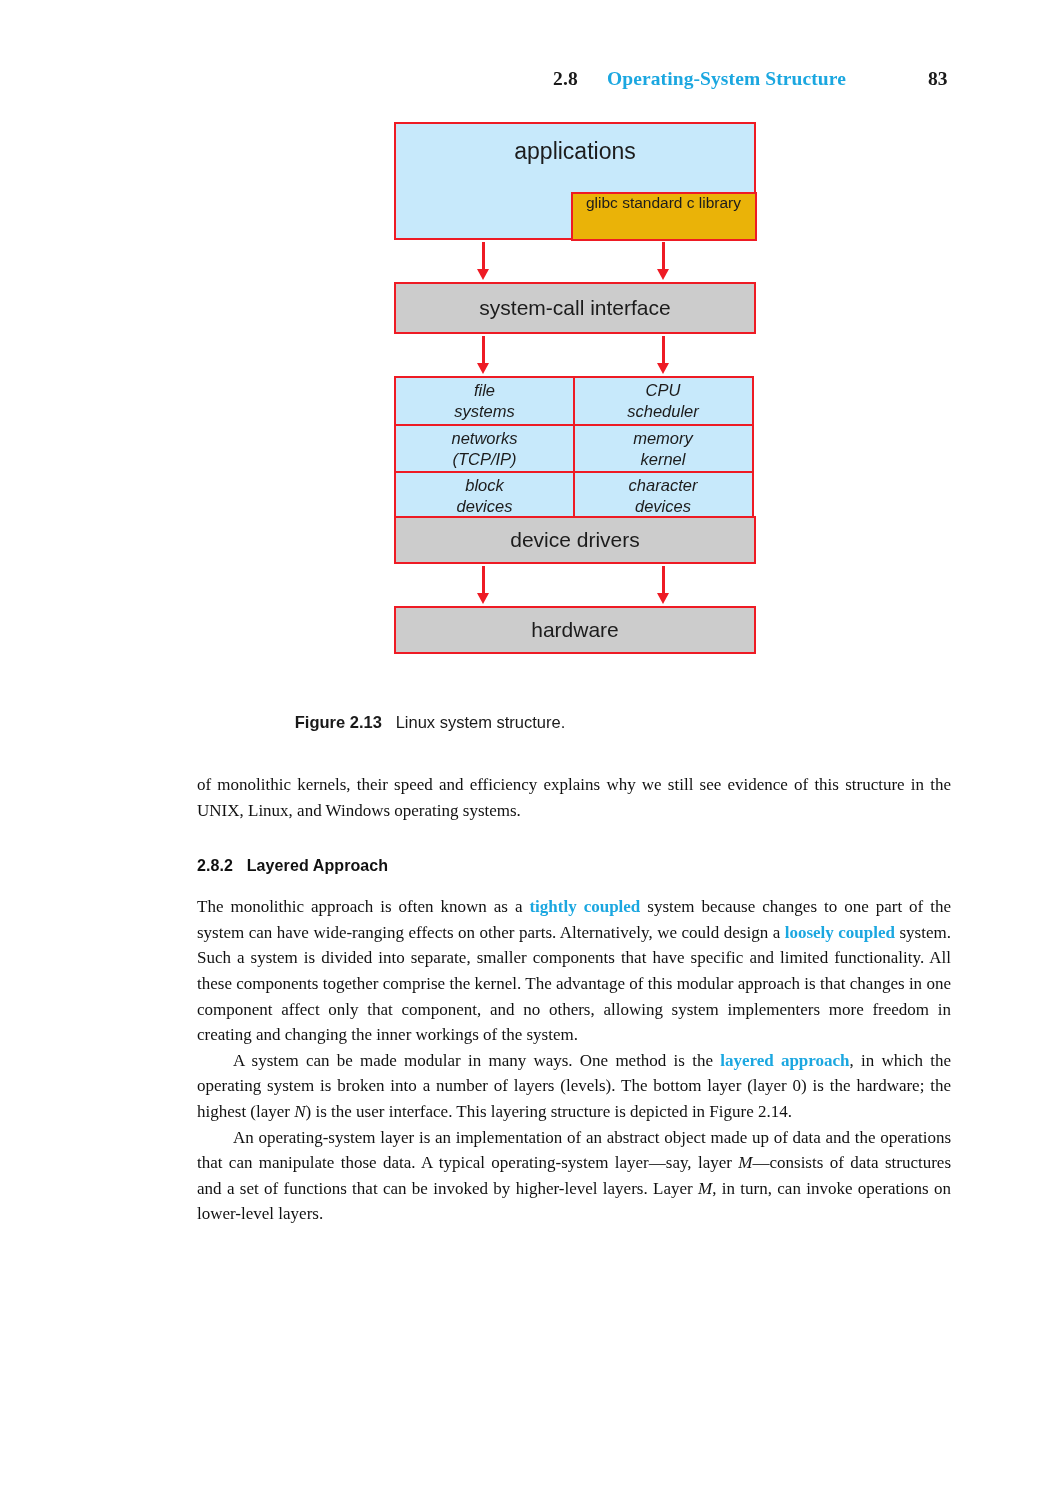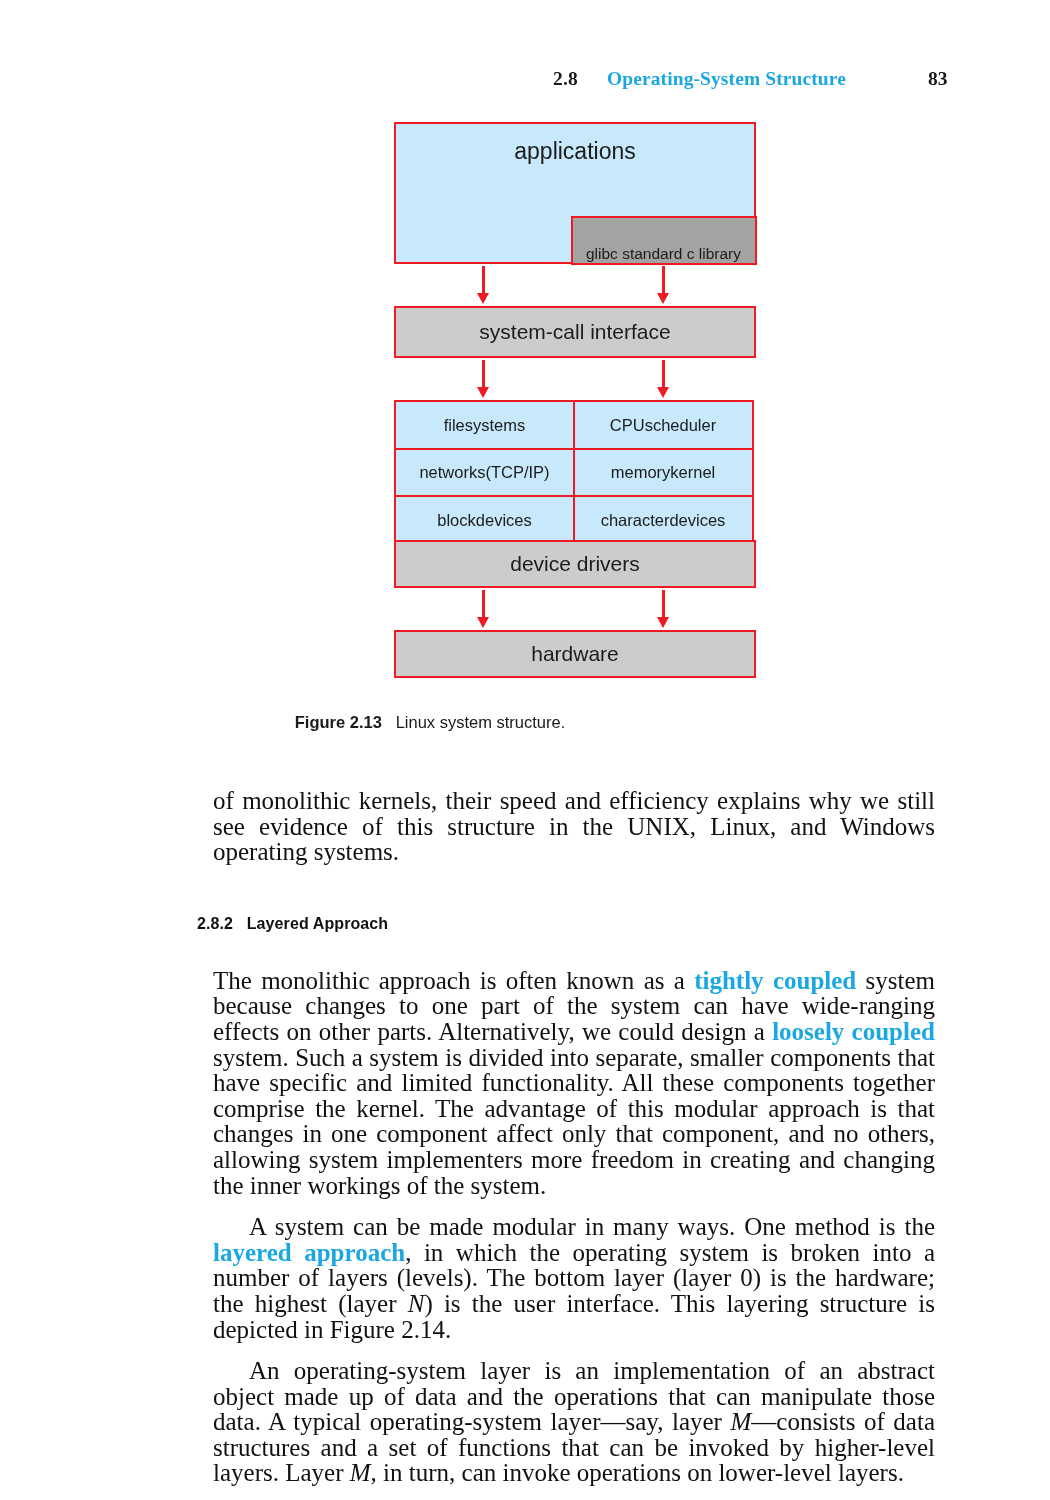--- a/index.html
+++ b/index.html
@@ -72,21 +72,21 @@
     align-items: center;
     justify-content: center;
     text-align: center;
   }
   .blue  { background: #c7e9fb; }
   .grey  { background: #cccccc; }
 
   
   .apps-outer {
     width: 362px;
-    height: 142px;
+    height: 118px;
     font-size: 23px;
     display: block;
   }
   .apps-label {
     position: absolute;
     left: 0;
     top: 14px;
     width: 100%;
     text-align: center;
     font-family: "Liberation Sans", sans-serif;
@@ -95,23 +95,23 @@
   }
   .glibc {
     position: absolute;
     right: -2.5px;
     bottom: -2.5px;
     width: 186px;
     height: 49px;
     font-size: 15.5px;
     box-sizing: border-box;
     border: 2.5px solid #ee1b24;
-    background: #a3a3a3;
+    background: #eab308;
     display: flex;
-    align-items: flex-end;
+    align-items: flex-start;
     justify-content: center;
     font-family: "Liberation Sans", sans-serif;
     color: #1c1c1c;
   }
 
   
   .arrow-row {
     position: relative;
     width: 362px;
     height: 42px;
@@ -152,27 +152,28 @@
     box-sizing: border-box;
   }
   .kcell {
     box-sizing: border-box;
     width: 181px;
     height: 50px;
     border: 2.5px solid #ee1b24;
     background: #c7e9fb;
     margin: 0 0 -2.5px 0;
     display: flex;
-    flex-direction: row;
+    flex-direction: column;
     align-items: center;
     justify-content: center;
     font-family: "Liberation Sans", sans-serif;
     font-size: 16.5px;
     line-height: 1.25;
     color: #1c1c1c;
+    font-style: italic;
   }
   .kcell:nth-child(even) { margin-left: -2.5px; }
 
   .drivers {
     width: 362px;
     height: 48px;
     font-size: 21px;
     margin-top: -2.5px;
   }
   .hardware {
@@ -200,23 +201,23 @@
   }
 
   
   .body-col {
     position: absolute;
     left: 197px;
     top: 772px;
     width: 754px;
   }
   p.para {
-    margin: 16px;
-    font-family: "Liberation Serif", serif;
-    font-size: 25px;
+    margin: 0;
+    font-family: "Liberation Serif", serif;
+    font-size: 17px;
     line-height: 25.6px;
     text-align: justify;
     text-justify: inter-word;
     color: #111111;
     hyphens: none;
   }
   p.indent { text-indent: 36px; }
   .sc { font-variant: small-caps; }
   .accent { color: #1ba7e0; font-weight: bold; }
   .ital { font-style: italic; }

